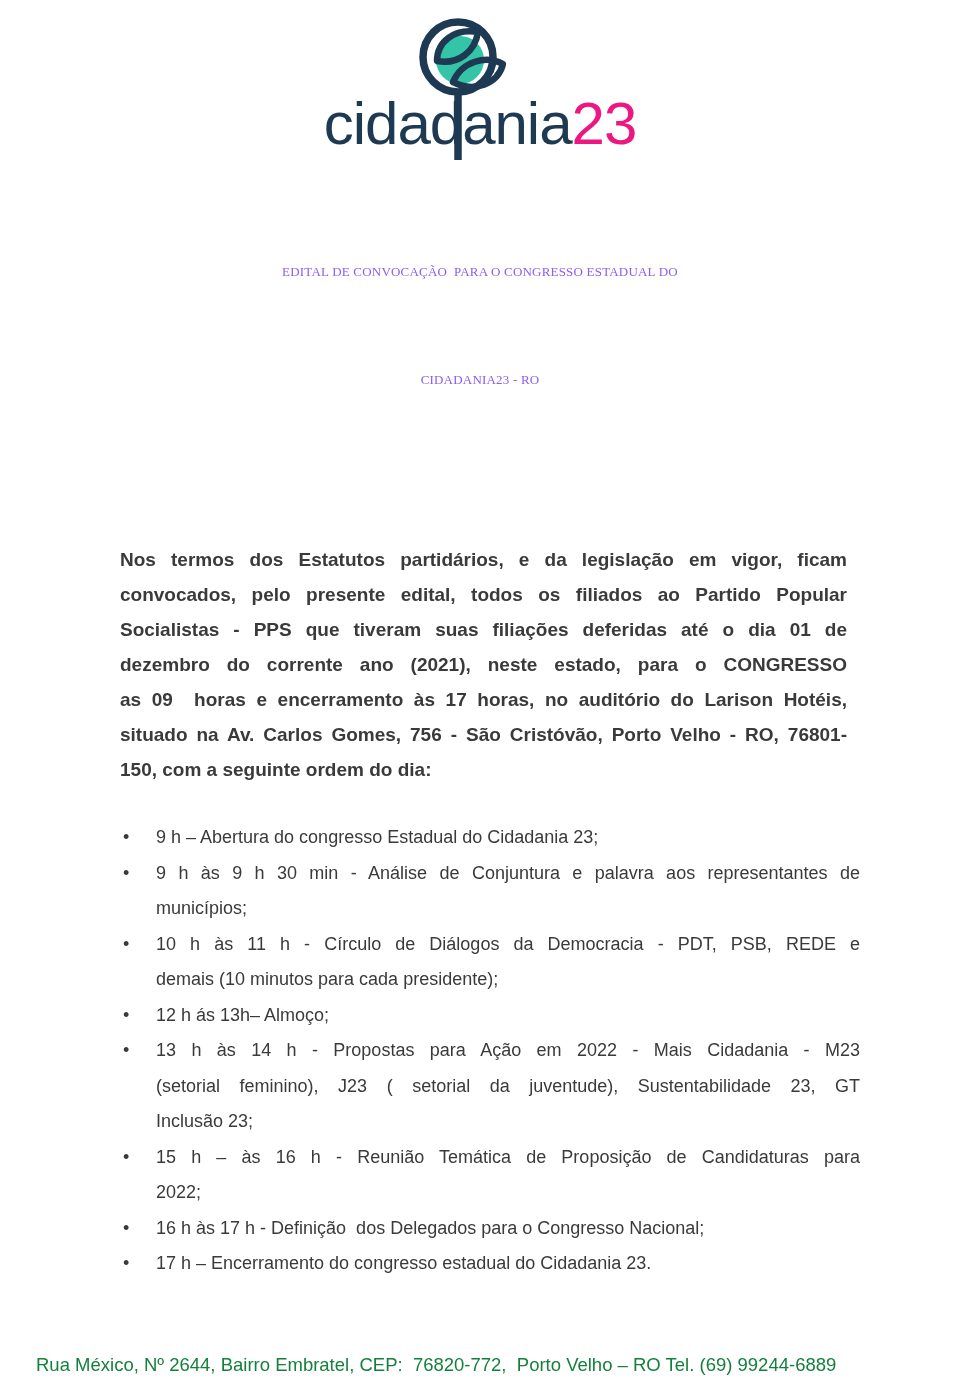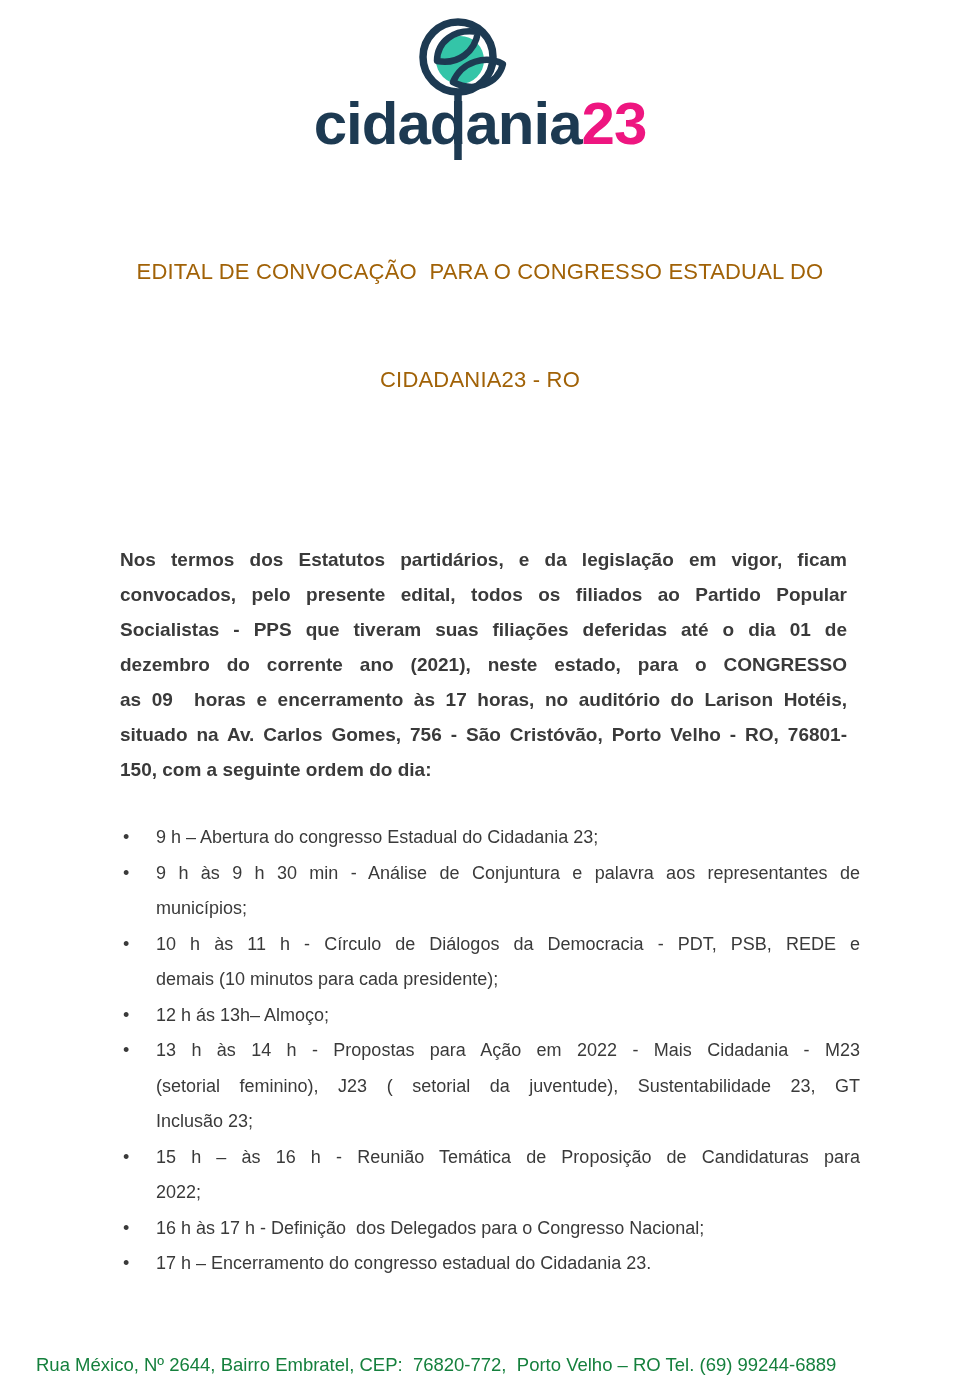--- a/index.html
+++ b/index.html
@@ -5,29 +5,29 @@
   html,body{margin:0;padding:0;background:#ffffff;}
   .page{
     position:relative;width:960px;height:1390px;background:#ffffff;overflow:hidden;
     font-family:"Liberation Sans",sans-serif;color:#3a3a3a;
   }
   
   .logo{position:relative;height:168px;}
   .logo-mark{position:absolute;top:10px;left:50%;margin-left:-64px;width:100px;height:150px;}
   .wordmark{
     position:absolute;top:92px;left:0;width:100%;text-align:center;
-    font-weight:bold;font-size:60px;line-height:64px;letter-spacing:-1px;
+    font-weight:normal;font-size:60px;line-height:64px;letter-spacing:-1px;
   }
   .wm-text{color:#1d3a52;}
   .wm-num{color:#ee1680;}
   
   .title{
     margin-top:14px;text-align:center;
-    font-family:Liberation Sans, sans-serif;font-size:22px;line-height:36px;
-    color:#a16207;letter-spacing:0.2px;white-space:pre-wrap;
+    font-family:Liberation Serif, serif;font-size:13px;line-height:36px;
+    color:#8b5cf6;letter-spacing:0.2px;white-space:pre-wrap;
   }
   
   .intro{margin:72px 0 11px 120px;width:727px;font-size:19px;line-height:35px;font-weight:bold;}
   .line{white-space:pre-wrap;}
   .jl{text-align:justify;text-align-last:justify;}
   
   .agenda{margin:33px 0 0 120px;padding:0;width:740px;list-style:none;
           font-size:18px;line-height:35.5px;}
   .agenda li{position:relative;padding-left:36px;}
   .agenda li::before{content:"\2022";position:absolute;left:3px;top:0;color:#3a3a3a;}

